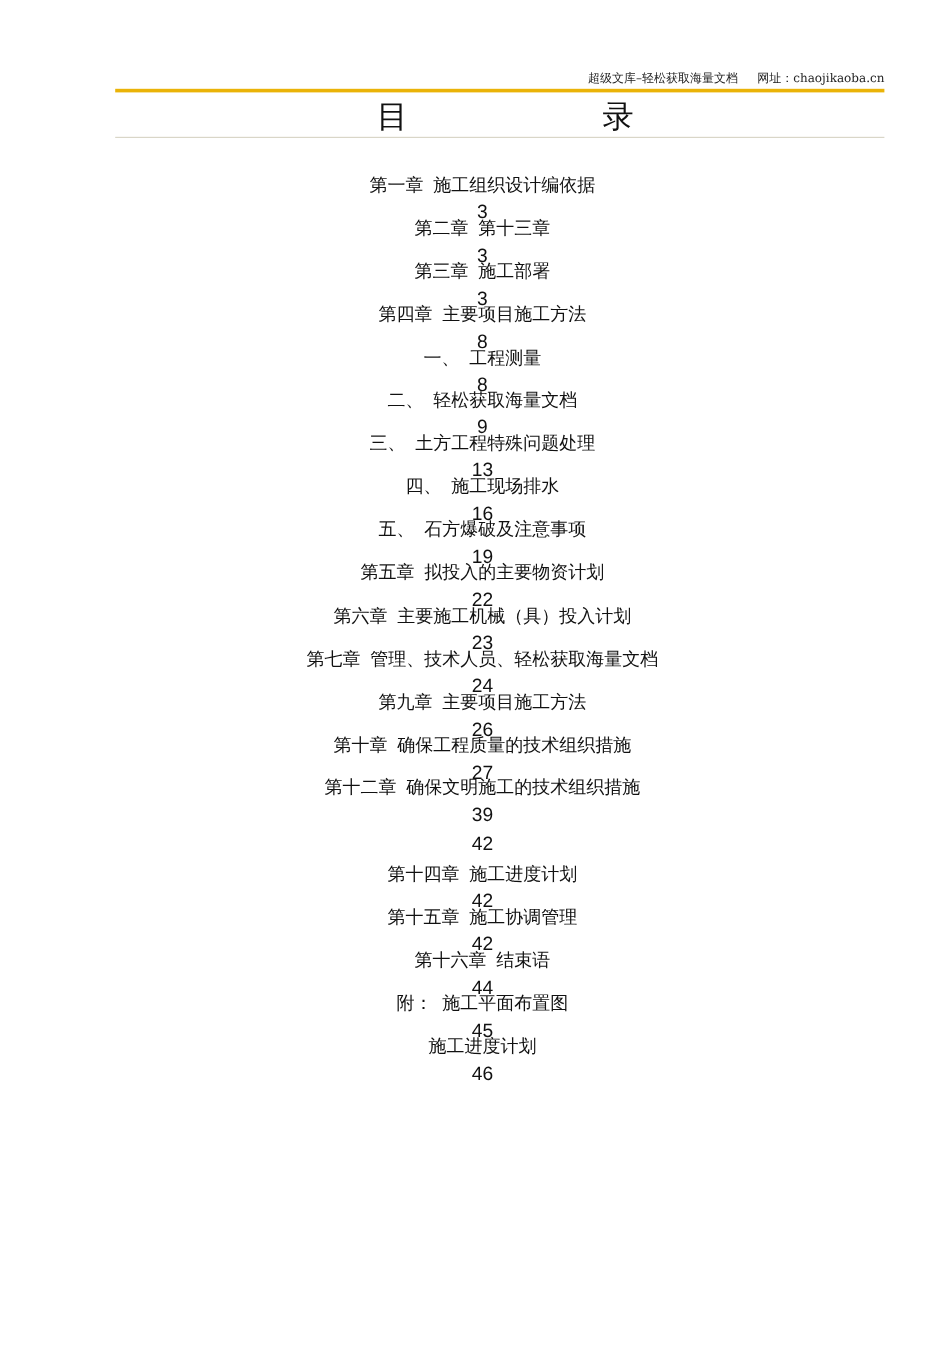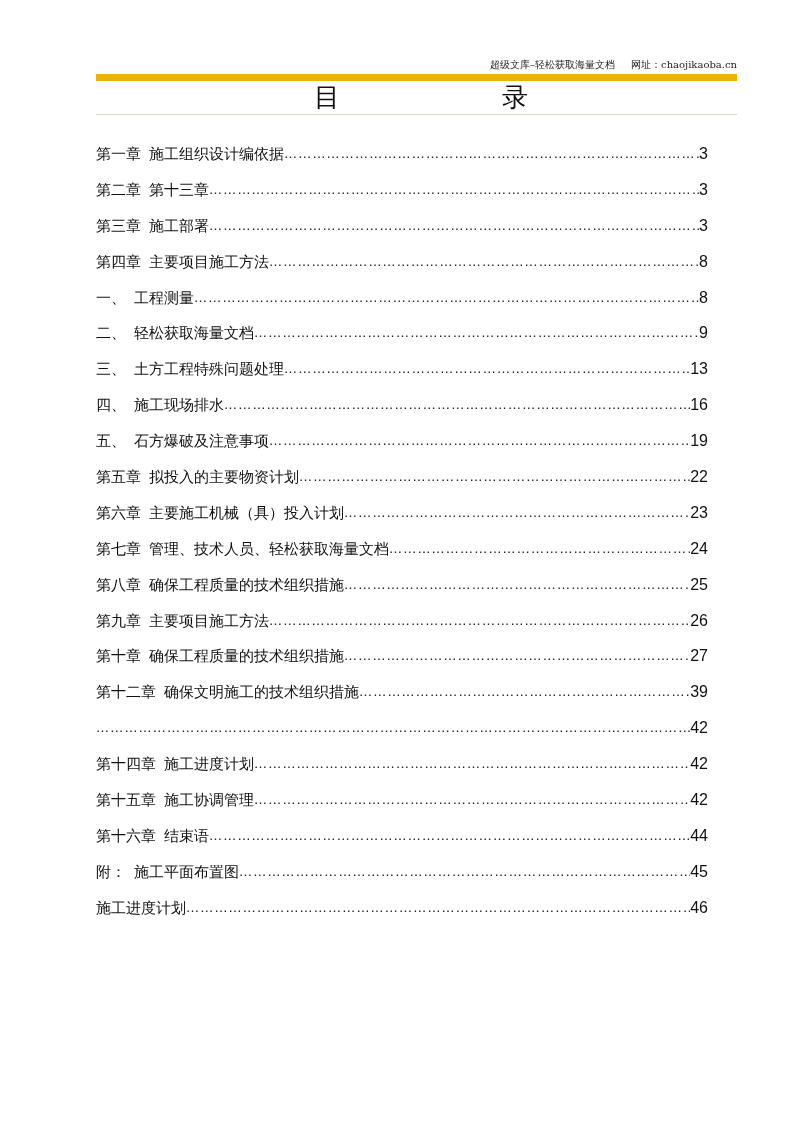--- a/index.html
+++ b/index.html
@@ -1,29 +1,29 @@
 <!DOCTYPE html>
 <html><head>
 <meta charset="utf-8">
 <style>
   html, body { margin: 0; padding: 0; background: #ffffff; }
   body { width: 793px; height: 1122px; position: relative; overflow: hidden;
          font-family: "DejaVu Sans", "Liberation Sans", sans-serif; color: #111; }
   .header { position: absolute; left: 96px; top: 56px; width: 641px; height: 18px;
-            border-bottom: 7px solid #eab308; }
+            border-bottom: 3px solid #eab308; }
   .header-text { position: absolute; right: 0; top: 2px; font-family: "DejaVu Serif", "Liberation Serif", serif;
                  font-size: 10px; color: #222; white-space: nowrap; }
   .header-text .sp { display: inline-block; width: 16px; }
   .title { position: absolute; left: 96px; top: 80px; width: 641px; height: 34px;
            border-bottom: 1px solid #d9d6c8; font-family: "DejaVu Serif", "Liberation Serif", serif;
            font-size: 26px; color: #111; }
   .title .c1 { position: absolute; left: 218px; top: 0; }
   .title .c2 { position: absolute; left: 406px; top: 0; }
   .toc { position: absolute; left: 96px; top: 142px; width: 612px; }
-  .toc-row { display: flex; align-items: flex-start; height: 35.9px; font-size: 15.5px; line-height: 24px; }
+  .toc-row { display: flex; align-items: center; height: 35.9px; font-size: 15.5px; line-height: 24px; flex-direction: column; }
   .toc-label { white-space: nowrap; font-family: "DejaVu Serif", "Liberation Serif", serif; font-size: 15px; }
   .toc-label .sep { display: inline-block; width: 8px; }
   .toc-dots { flex: 1; overflow: hidden; white-space: nowrap; letter-spacing: 1.2px; color: #222; font-size: 13px; }
   .toc-dots::after { content: "…………………………………………………………………………………………………………………………………………"; }
   .toc-page { white-space: nowrap; font-family: "Liberation Sans", sans-serif; font-size: 16px; }
 </style>
 </head>
 <body>
 
 <div class="header">
@@ -92,25 +92,20 @@
       <span class="toc-label"><span>第六章</span><span class="sep"></span><span>主要施工机械（具）投入计划</span></span>
       <span class="toc-dots"></span>
       <span class="toc-page">23</span>
     </div>
     <div class="toc-row">
       <span class="toc-label"><span>第七章</span><span class="sep"></span><span>管理、技术人员、轻松获取海量文档</span></span>
       <span class="toc-dots"></span>
       <span class="toc-page">24</span>
     </div>
     <div class="toc-row">
-      <span class="toc-label"><span>第八章</span><span class="sep"></span><span>确保工程质量的技术组织措施</span></span>
-      <span class="toc-dots"></span>
-      <span class="toc-page">25</span>
-    </div>
-    <div class="toc-row">
       <span class="toc-label"><span>第九章</span><span class="sep"></span><span>主要项目施工方法</span></span>
       <span class="toc-dots"></span>
       <span class="toc-page">26</span>
     </div>
     <div class="toc-row">
       <span class="toc-label"><span>第十章</span><span class="sep"></span><span>确保工程质量的技术组织措施</span></span>
       <span class="toc-dots"></span>
       <span class="toc-page">27</span>
     </div>
     <div class="toc-row">

